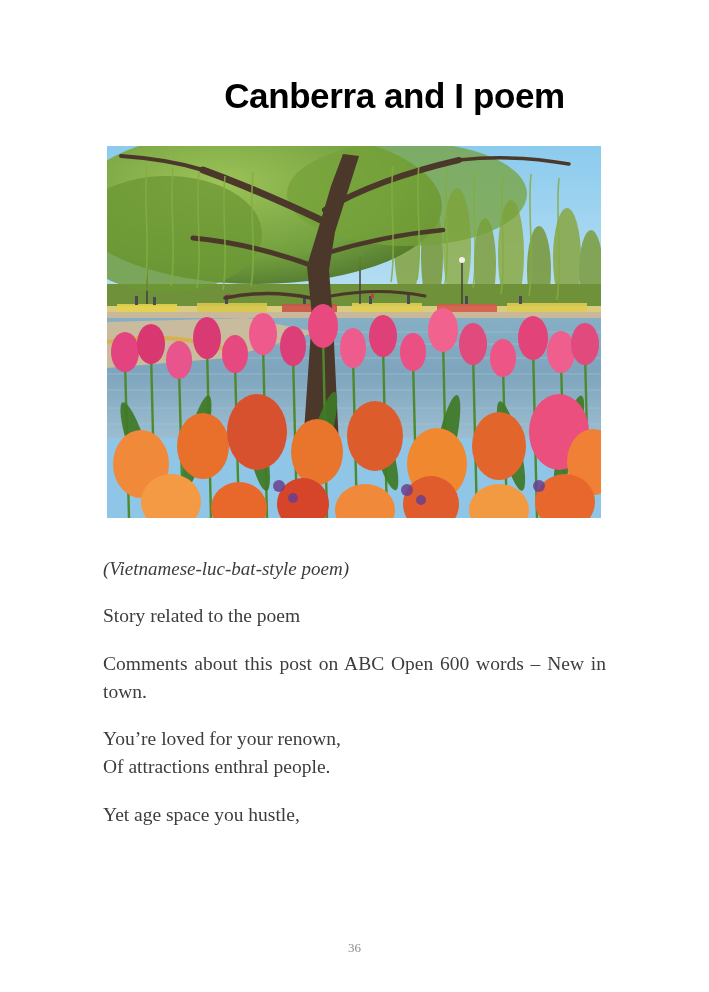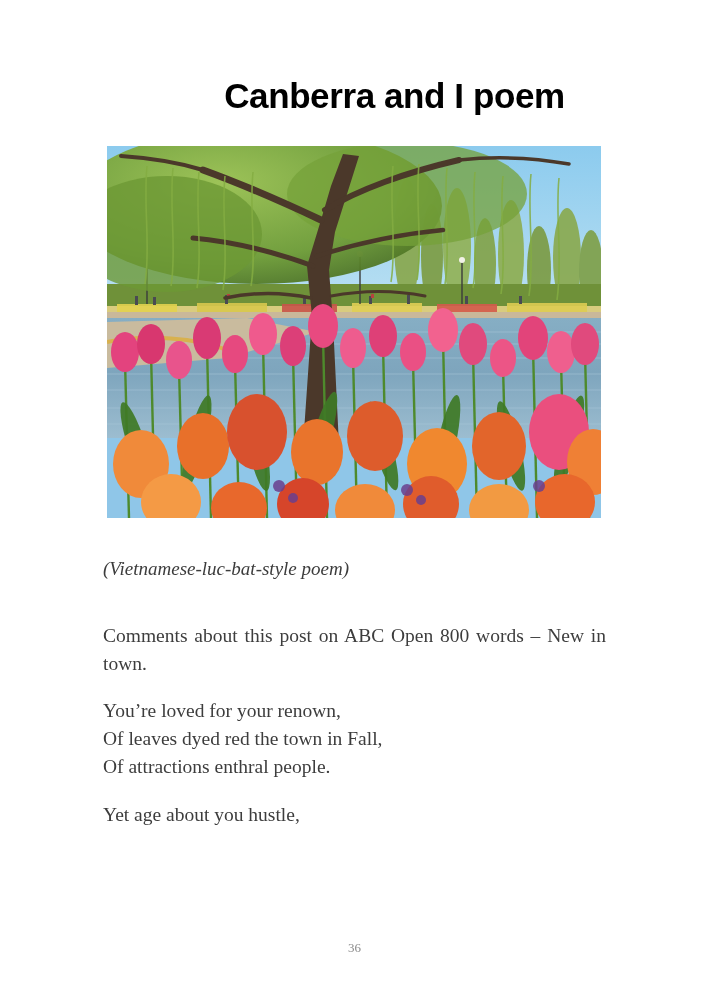--- a/index.html
+++ b/index.html
@@ -313,39 +313,39 @@
       </g>
     </svg>
   </div>
 
   <div class="body-block">
 
     <p class="subtitle">(Vietnamese-luc-bat-style poem)</p>
 
     <div class="gap-1"></div>
 
+    <p class="para">Story related to the poem</p>
 
     <div class="gap-2"></div>
 
     <p class="para">
-      <span class="force">Comments about this post on ABC Open 800 words</span>
+      <span class="force">Comments about this post on ABC Open 600 words</span>
       <span>– New in town.</span>
     </p>
 
     <div class="gap-3"></div>
 
     <div class="stanza">
       <span class="vline">You’re loved for your renown,</span>
-      <span class="vline">Of leaves dyed red the town in Fall,</span>
       <span class="vline">Of attractions enthral people.</span>
     </div>
 
     <div class="gap-4"></div>
 
     <div class="stanza">
-      <span class="vline">Yet age about you hustle,</span>
+      <span class="vline">Yet age space you hustle,</span>
     </div>
 
   </div>
 
   <div class="page-number">36</div>
 
 </div>
 
 </body></html>

